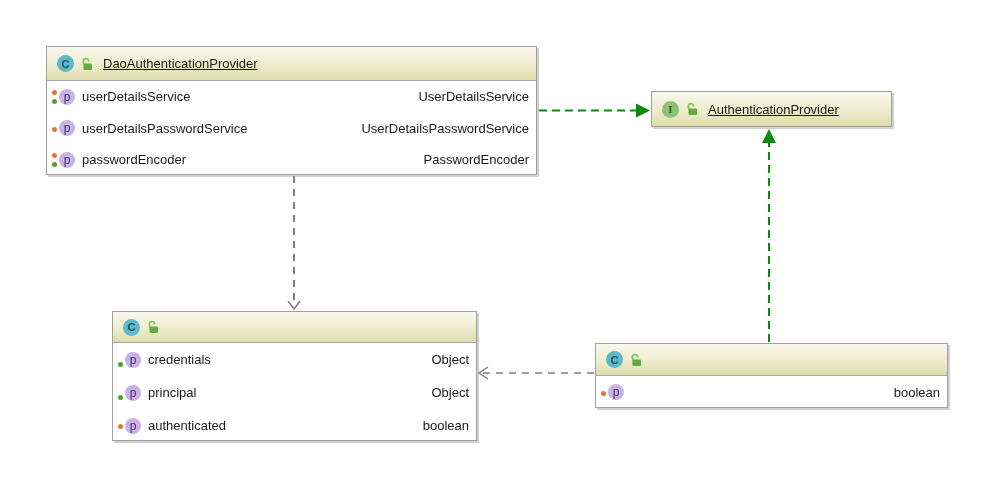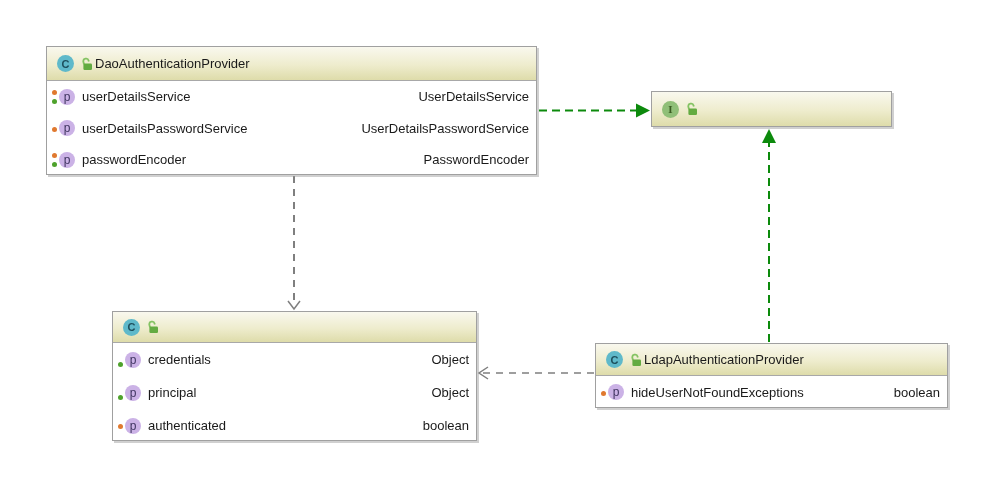--- a/index.html
+++ b/index.html
@@ -14,21 +14,21 @@
     border:1px solid #a0a0a0;
     box-shadow:2px 2px 0 rgba(150,150,150,0.45);
     box-sizing:border-box;
   }
   .box-header{
     display:flex;align-items:center;
     background:linear-gradient(180deg,#f9f8ee 0%,#eeeccd 55%,#dedcaa 100%);
     border-bottom:1px solid #a8a8a8;
     padding:0 8px 0 10px;box-sizing:border-box;
   }
-  .box-title{font-size:13px;color:#1a1a1a;margin-left:1px;white-space:nowrap;}
+  .box-title{font-size:13px;color:#1a1a1a;margin-left:9px;white-space:nowrap;text-decoration:underline;}
   .badge{
     width:17px;height:17px;border-radius:50%;flex:0 0 auto;
     display:flex;align-items:center;justify-content:center;
     font-size:11px;font-weight:bold;
   }
   .badge.class{background:#5fb9ca;color:#1d4f5c;}
   .badge.interface{background:#90bf78;color:#3a5c22;font-family:"Liberation Serif",serif;}
   .lock{margin-left:6px;flex:0 0 auto;display:block;}
   .box-body{box-sizing:border-box;}
   .member-row{
@@ -132,20 +132,21 @@
     </div>
   </div>
 
   <div class="class-box" id="box-ap">
     <div class="box-header">
       <span class="badge interface">I</span>
       <svg class="lock" width="14" height="14" viewBox="0 0 14 14">
         <path d="M4.6,7 V4.6 a2.7,2.7 0 0 1 5.4,0 V5.4" fill="none" stroke="#84c363" stroke-width="1.8" transform="rotate(-14 7 7) translate(-0.6,-0.4)"></path>
         <rect x="3.4" y="6.6" width="8.6" height="6.4" rx="1.2" fill="#63ab41"></rect>
       </svg>
+      <span class="box-title">AuthenticationProvider</span>
     </div>
   </div>
 
   <div class="class-box" id="box-token">
     <div class="box-header">
       <span class="badge class">C</span>
       <svg class="lock" width="14" height="14" viewBox="0 0 14 14">
         <path d="M4.6,7 V4.6 a2.7,2.7 0 0 1 5.4,0 V5.4" fill="none" stroke="#84c363" stroke-width="1.8" transform="rotate(-14 7 7) translate(-0.6,-0.4)"></path>
         <rect x="3.4" y="6.6" width="8.6" height="6.4" rx="1.2" fill="#63ab41"></rect>
       </svg>
@@ -181,28 +182,26 @@
     </div>
   </div>
 
   <div class="class-box" id="box-ldap">
     <div class="box-header">
       <span class="badge class">C</span>
       <svg class="lock" width="14" height="14" viewBox="0 0 14 14">
         <path d="M4.6,7 V4.6 a2.7,2.7 0 0 1 5.4,0 V5.4" fill="none" stroke="#84c363" stroke-width="1.8" transform="rotate(-14 7 7) translate(-0.6,-0.4)"></path>
         <rect x="3.4" y="6.6" width="8.6" height="6.4" rx="1.2" fill="#63ab41"></rect>
       </svg>
-      <span class="box-title">LdapAuthenticationProvider</span>
     </div>
     <div class="box-body">
       <div class="member-row">
         <span class="indicators">
           <span class="dot orange pos-mid"></span>
         </span>
         <span class="pbadge">p</span>
-        <span class="member-name">hideUserNotFoundExceptions</span>
         <span class="member-spacer"></span>
         <span class="member-type">boolean</span>
       </div>
     </div>
   </div>
 
 </div>
 
 </body></html>

